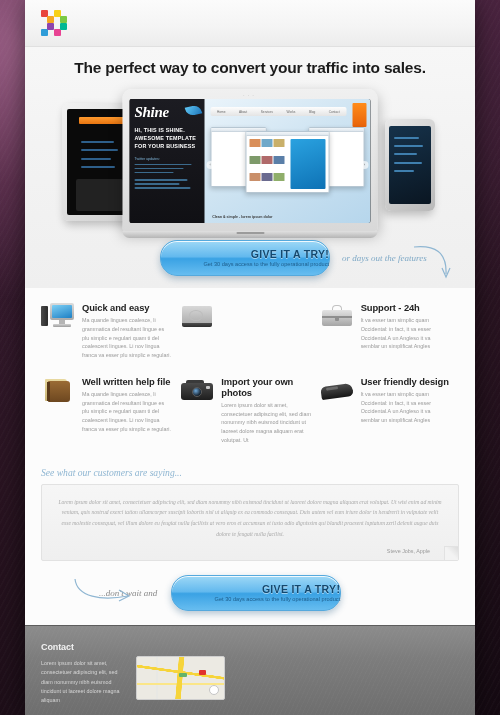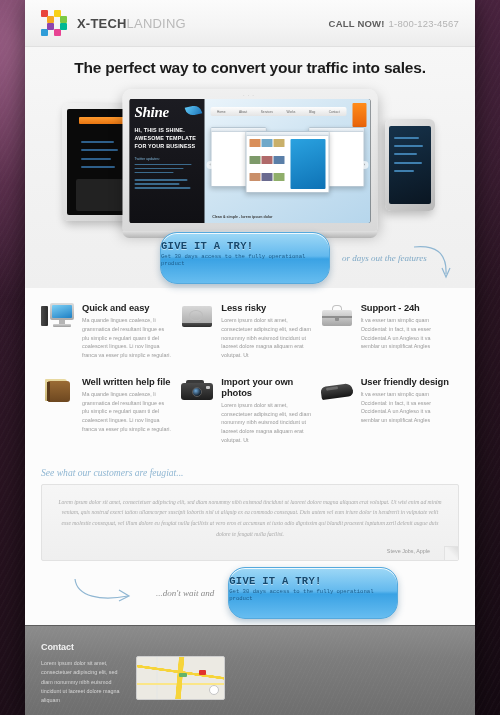--- a/index.html
+++ b/index.html
@@ -108,25 +108,24 @@
   .arrow-s{position:absolute;top:50%;width:8px;height:8px;border-radius:50%;background:rgba(255,255,255,.65);font-size:4px;line-height:8px;text-align:center;color:#666;}
   .laptop .base {
     height:7px; background:linear-gradient(180deg,#e0e0e0,#b5b5b5);
     border-radius:0 0 8px 8px; width:100%; position:relative;
   }
   .laptop .base::after{content:"";position:absolute;left:50%;transform:translateX(-50%);top:1px;width:28px;height:2px;background:#9b9b9b;border-radius:2px;}
 
   
   .cta-row { display:flex; align-items:center; padding: 8px 0 14px 0; position:relative; height:54px;}
   .cta-btn {
-    width:170px; padding:7px 0 16px; border-radius:17px; text-align:left; cursor:pointer;
+    width:170px; padding:7px 0 8px; border-radius:17px; text-align:right; cursor:pointer;
     background: linear-gradient(180deg,#9ed8f6 0%, #63b9ee 46%, #3aa2e4 52%, #67bdf0 100%);
     border:1px solid #55a9dd; box-shadow: 0 3px 7px rgba(40,90,130,.33), inset 0 1px 0 rgba(255,255,255,.85);
     margin-left:135px;
-    font-family:Liberation Mono, monospace;
   }
   .cta-btn .t { font-size:10.5px; font-weight:bold; color:#14486e; letter-spacing:.3px; text-shadow:0 1px 0 rgba(255,255,255,.5);}
   .cta-btn .s { font-size:5.6px; color:#1d5d8b; margin-top:1px; }
   .cta-note {
     font-family:"Liberation Serif", serif; font-style:italic; font-size:9px; color:#7fa9c6; margin-left:12px;
   }
   .arrow-1 { position:absolute; right:22px; top:10px; width:40px; height:36px; }
 
   
   .features { background:#fcfcfc; padding: 8px 16px 6px; }
@@ -177,21 +176,21 @@
   .testi-author { text-align:right; font-size:5.4px; color:#9b9b9b; margin-top:8px; padding-right:12px;}
   .fold {
     position:absolute; right:0; bottom:0; width:14px; height:14px;
     background:linear-gradient(225deg,#dcdcdc 0%, #f3f3f3 52%, #f3f3f3 100%);
     border-left:1px solid #e2e2e2; border-top:1px solid #e2e2e2;
   }
 
   
   .cta-row2 { background:#fcfcfc; display:flex; align-items:center; padding: 12px 16px 16px; position:relative; height:60px;}
   .arrow-2 { position:absolute; left:48px; top:12px; width:60px; height:28px; }
-  .cta-note2 { font-family:"Liberation Serif", serif; font-style:italic; font-size:9px; color:#8a8a8a; margin-left:115px; }
+  .cta-note2 { font-family:"Liberation Serif", serif; font-style:italic; font-size:9px; color:#8a8a8a; margin-left:58px; }
   .cta-btn2 { margin-left:14px; }
 
   
   .footer {
     background: linear-gradient(180deg,#8c8c8c 0%,#7d7d7d 35%,#6e6e6e 100%);
     padding: 16px 16px 10px; display:flex; gap:14px; position:relative;
     border-top:1px solid #5d5d5d;
   }
   .footer::before{content:"";position:absolute;inset:0;background:repeating-linear-gradient(115deg,rgba(255,255,255,.02) 0 1px,rgba(0,0,0,0) 1px 4px);}
   .fcol { position:relative; }
@@ -233,26 +232,20 @@
       <div class="logo-mark">
           <i style="background: rgb(232, 69, 60); left: 0px; top: 0px;"></i>
           <i style="background: rgb(245, 166, 35); left: 6px; top: 6px;"></i>
           <i style="background: rgb(247, 209, 23); left: 13px; top: 0px;"></i>
           <i style="background: rgb(122, 201, 67); left: 19px; top: 6px;"></i>
           <i style="background: rgb(46, 156, 216); left: 0px; top: 19px;"></i>
           <i style="background: rgb(142, 68, 173); left: 6px; top: 13px;"></i>
           <i style="background: rgb(232, 67, 147); left: 13px; top: 19px;"></i>
           <i style="background: rgb(0, 184, 148); left: 19px; top: 13px;"></i>
         </div>
-      <div class="brand-text">
-        <span>X-TECH</span><span class="light">LANDING</span>
-      </div>
-    </div>
-    <div class="callnow">
-      <span>CALL NOW!</span><span class="num">1-800-123-4567</span>
     </div>
   </div>
 
   <div class="hero">
     <div class="headline">The perfect way to convert your traffic into sales.</div>
 
     <div class="devices">
 
       <div class="tablet-l">
         <div class="scr">
@@ -362,24 +355,20 @@
           <div class="ftitle">Quick and easy</div>
           <div class="fdesc">Ma quande lingues coalesce, li grammatica del resultant lingue es plu simplic e regulari quam ti del coalescent lingues. Li nov lingua franca va esser plu simplic e regulari.</div>
         </div>
       </div>
       <div class="fcell">
         <div class="ficon ic-hdd">
           <div class="body"></div>
             <div class="disc"></div>
             <div class="pcb"></div>
         </div>
-        <div>
-          <div class="ftitle">Less risky</div>
-          <div class="fdesc">Lorem ipsum dolor sit amet, consectetuer adipiscing elit, sed diam nonummy nibh euismod tincidunt ut laoreet dolore magna aliquam erat volutpat. Ut</div>
-        </div>
       </div>
       <div class="fcell">
         <div class="ficon ic-case">
           <div class="h"></div>
             <div class="b"></div>
             <div class="ln"></div>
             <div class="lk"></div>
         </div>
         <div>
           <div class="ftitle">Support - 24h</div>
@@ -419,21 +408,21 @@
         </div>
         <div>
           <div class="ftitle">User friendly design</div>
           <div class="fdesc">It va esser tam simplic quam Occidental: in fact, it va esser Occidental.A un Angleso it va semblar un simplificat Angles</div>
         </div>
       </div>
     </div>
   </div>
 
   <div class="testi-wrap">
-    <div class="testi-head">See what our customers are feugiat...</div>
+    <div class="testi-head">See what our customers are saying...</div>
     <div class="testi-box">
       <div class="testi-text">Lorem ipsum dolor sit amet, consectetuer adipiscing elit, sed diam nonummy nibh euismod tincidunt ut laoreet dolore magna aliquam erat volutpat. Ut wisi enim ad minim veniam, quis nostrud exerci tation ullamcorper suscipit lobortis nisl ut aliquip ex ea commodo consequat. Duis autem vel eum iriure dolor in hendrerit in vulputate velit esse molestie consequat, vel illum dolore eu feugiat nulla facilisis at vero eros et accumsan et iusto odio dignissim qui blandit praesent luptatum zzril delenit augue duis dolore te feugait nulla facilisi.</div>
       <div class="testi-author">Steve Jobs, Apple</div>
       <div class="fold"></div>
     </div>
   </div>
 
   <div class="cta-row2">
     <svg class="arrow-2" viewBox="0 0 60 28">
       <path d="M2 2 C4 20, 28 24, 55 19" stroke="#8fb6d2" stroke-width="1.2" fill="none"></path>

